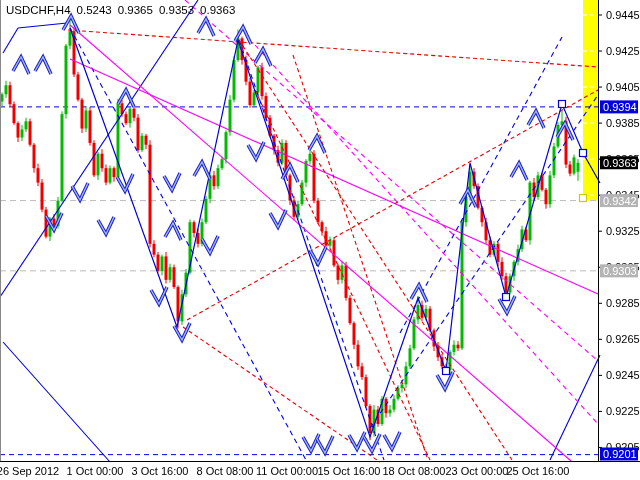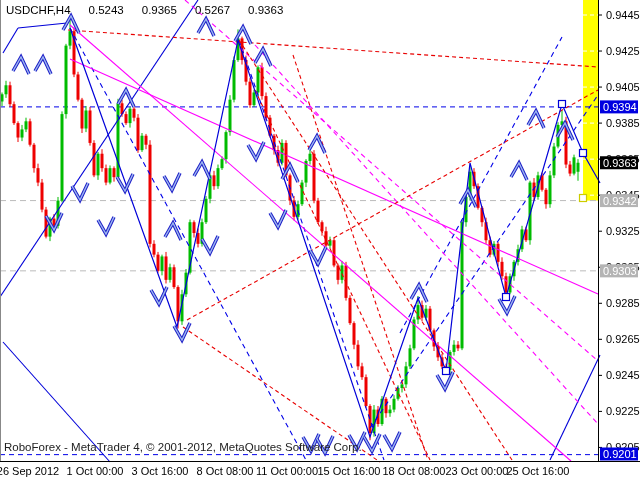--- a/index.html
+++ b/index.html
@@ -1,20 +1,20 @@
 <!DOCTYPE html>
 <html><head>
 <meta charset="utf-8">
 <style>
   html,body{margin:0;padding:0;background:#fff;}
   #app{position:relative;width:640px;height:480px;background:#fff;overflow:hidden;
        font-family:"Liberation Sans",sans-serif;}
   #chart{position:absolute;left:0;top:0;}
   #title-bar{position:absolute;left:6px;top:4px;font-size:11.5px;color:#000;white-space:pre;}
-  #title-bar span{margin-right:18px;}
+  #title-bar span{margin-right:6px;}
   #copyright{position:absolute;left:4px;top:441px;font-size:11.5px;color:#222;white-space:pre;}
   .axis-text{font-size:11px;fill:#000;}
   .badge-text{font-size:11px;fill:#fff;}
 </style>
 </head>
 <body>
 
 <div id="app">
   <svg id="chart" width="640" height="480">
       <rect x="583" y="0" width="15" height="200.58539999999957" fill="#FFFF00"></rect>
@@ -455,15 +455,14 @@
       <text x="28" y="475" class="axis-text" text-anchor="middle">26 Sep 2012</text>
       <text x="95" y="475" class="axis-text" text-anchor="middle">1 Oct 00:00</text>
       <text x="160" y="475" class="axis-text" text-anchor="middle">3 Oct 16:00</text>
       <text x="225" y="475" class="axis-text" text-anchor="middle">8 Oct 08:00</text>
       <text x="287" y="475" class="axis-text" text-anchor="middle">11 Oct 00:00</text>
       <text x="349" y="475" class="axis-text" text-anchor="middle">15 Oct 16:00</text>
       <text x="414" y="475" class="axis-text" text-anchor="middle">18 Oct 08:00</text>
       <text x="477" y="475" class="axis-text" text-anchor="middle">23 Oct 00:00</text>
       <text x="538" y="475" class="axis-text" text-anchor="middle">25 Oct 16:00</text>
     </svg>
-  <div id="title-bar"><span>USDCHF,H4</span><span>0.5243</span><span>0.9365</span><span>0.5267</span><span>0.9363</span></div>
-  <div id="copyright">RoboForex - MetaTrader 4, © 2001-2012, MetaQuotes Software Corp.</div>
+  <div id="title-bar"><span>USDCHF,H4</span><span>0.5243</span><span>0.9365</span><span>0.9353</span><span>0.9363</span></div>
 </div>
 
 </body></html>

